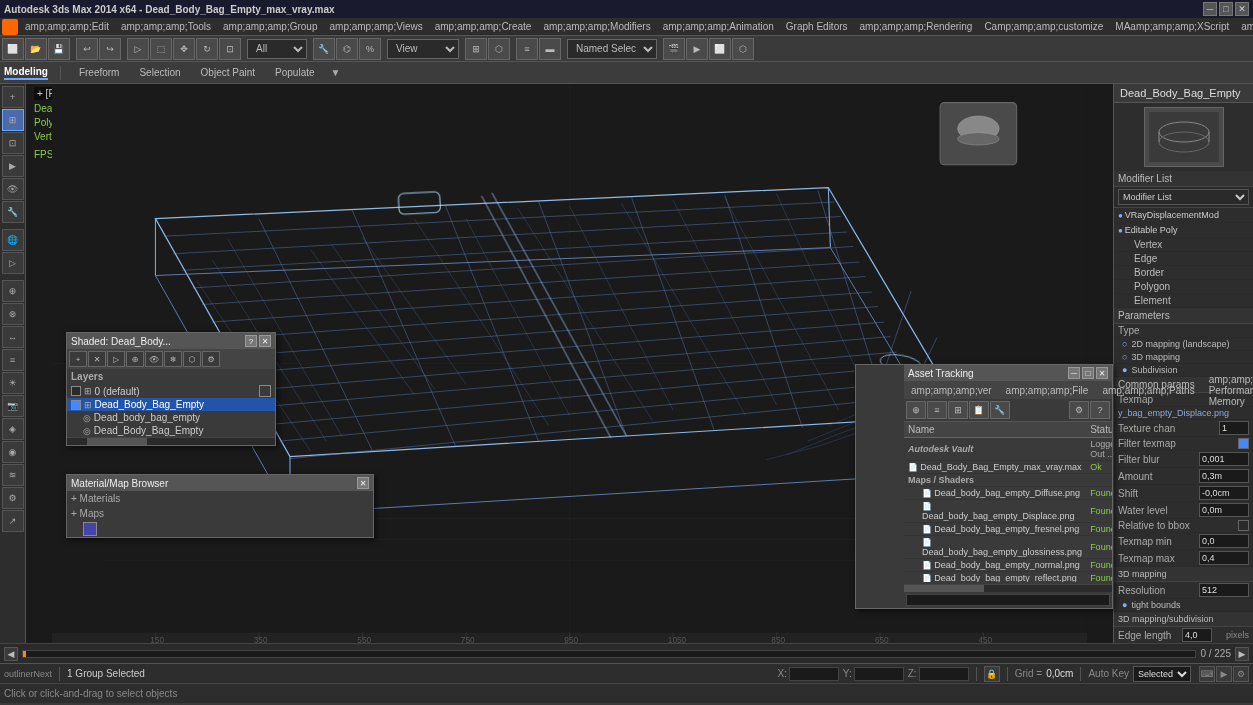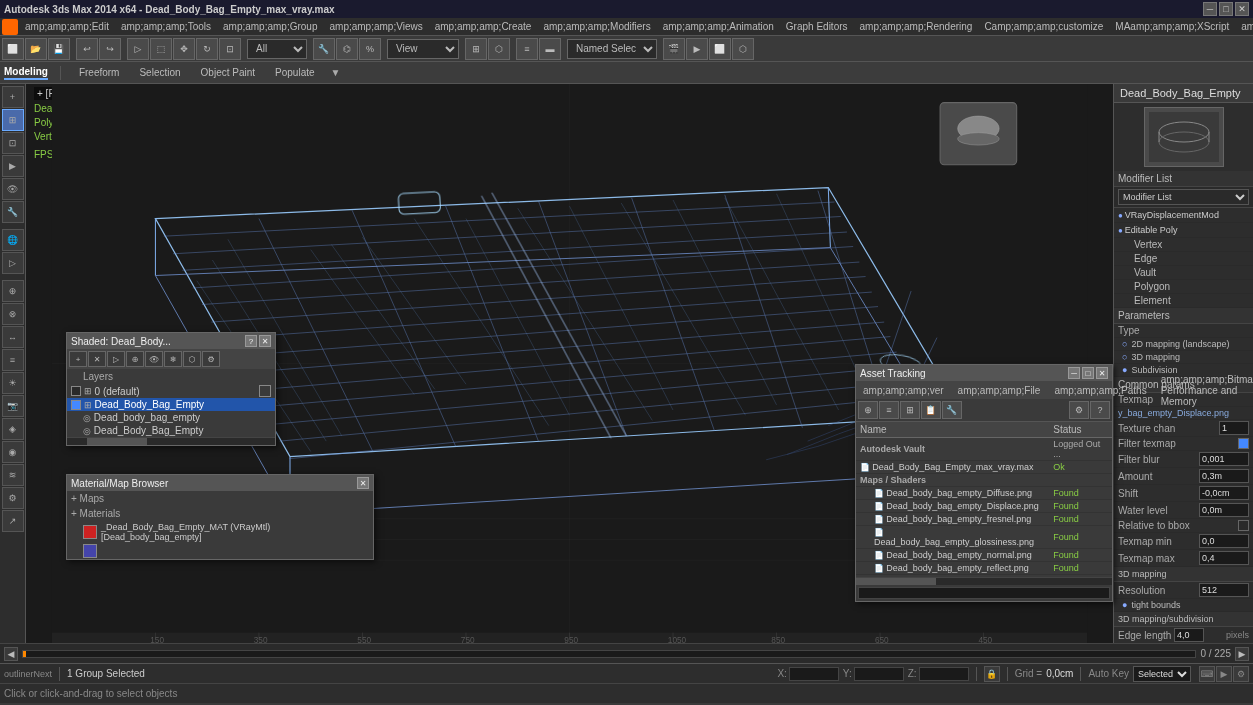--- a/index.html
+++ b/index.html
@@ -213,24 +213,24 @@
       background: #444;
     }
     .layer-tbtn {
       width: 18px; height: 16px;
       background: #3a3a3a; border: 1px solid #666;
       color: #bbb; font-size: 8px;
       cursor: pointer;
       display: flex; align-items: center; justify-content: center;
     }
     .layers-header {
-      padding: 2px 16px;
+      padding: 2px 4px;
       background: #3a3a3a;
       color: #aaa;
-      font-weight: normal;
+      font-weight: bold;
       font-size: 10px;
     }
     .layer-row {
       display: flex; align-items: center;
       padding: 1px 4px;
       gap: 3px;
       font-size: 10px;
       cursor: pointer;
     }
     .layer-row.selected { background: #2255aa; color: #fff; }
@@ -662,21 +662,21 @@
     <div class="modifier-item">
       <span class="mod-bullet">●</span>
       <span style="font-size:9px;color:#ccc;">VRayDisplacementMod</span>
     </div>
     <div class="modifier-item">
       <span class="mod-bullet" style="color:#88aaff;">●</span>
       <span style="font-size:9px;color:#ccc;">Editable Poly</span>
     </div>
     <div class="prop-tree-item prop-tree-indent">Vertex</div>
     <div class="prop-tree-item prop-tree-indent">Edge</div>
-    <div class="prop-tree-item prop-tree-indent">Vault</div>
+    <div class="prop-tree-item prop-tree-indent">Border</div>
     <div class="prop-tree-item prop-tree-indent">Polygon</div>
     <div class="prop-tree-item prop-tree-indent">Element</div>
 
     <div class="prop-section">Parameters</div>
 
     <div class="prop-row">
       <span class="prop-row-label">Type</span>
     </div>
     <div class="prop-row" style="padding-left:8px;">
       <span class="prop-radio">○</span>
@@ -743,21 +743,21 @@
     </div>
     <div class="prop-row" style="padding-left:8px;">
       <span class="prop-radio">●</span>
       <span style="font-size:9px;color:#bbb;">tight bounds</span>
     </div>
 
     <div class="prop-section" style="font-size:9px;">3D mapping/subdivision</div>
     <div class="prop-row">
       <span class="prop-row-label">Edge length</span>
       <input class="prop-input" style="width: 30px;" value="4,0">
-      <span style="font-size:9px;color:#888;margin-left:20px;">pixels</span>
+      <span style="font-size:9px;color:#888;margin-left:12px;">pixels</span>
     </div>
 
   </div>
 
   <div class="float-panel" id="layer-panel">
     <div class="float-panel-header">
       <span>Shaded: Dead_Body...</span>
       <div style="display:flex;gap:2px;">
         <div class="panel-close-btn">?</div>
         <div class="panel-close-btn">✕</div>
@@ -801,33 +801,29 @@
         <div class="scrollbar-thumb"></div>
       </div>
     </div>
   </div>
 
   <div class="float-panel" id="mat-panel">
     <div class="float-panel-header">
       <span>Material/Map Browser</span>
       <div class="panel-close-btn">✕</div>
     </div>
+    <div class="mat-section">+ Materials</div>
     <div class="mat-section">+ Maps</div>
-    <div class="mat-section">+ Materials</div>
-
-    <div class="mat-item">
-      <div class="mat-color-box" style="background:#cc2222;"></div>
-      <span class="mat-item-name" style="font-size:9px;">_Dead_Body_Bag_Empty_MAT (VRayMtl) [Dead_body_bag_empty]</span>
-    </div>
+
     <div class="mat-item">
       <div class="mat-color-box" style="background:#4444aa;"></div>
     </div>
   </div>
 
-  <div class="float-panel" id="asset-panel" style="width:258px;">
+  <div class="float-panel" id="asset-panel" style="width:258px;padding-left:48px;">
     <div class="float-panel-header">
       <span>Asset Tracking</span>
       <div style="display:flex;gap:2px;">
         <div class="panel-close-btn">─</div>
         <div class="panel-close-btn">□</div>
         <div class="panel-close-btn">✕</div>
       </div>
     </div>
 
     <div class="asset-menu">
@@ -853,21 +849,21 @@
       <table class="asset-table">
         <thead>
           <tr>
             <th>Name</th>
             <th>Status</th>
           </tr>
         </thead>
         <tbody id="asset-tbody">
 
         <tr>
-              <td style="font-size: 9px; font-weight: bold; color: rgb(170, 170, 170);"><span>Autodesk Vault</span></td>
+              <td style="font-size: 9px; font-weight: bold; color: rgb(170, 170, 170); font-style: italic;"><span>Autodesk Vault</span></td>
               <td style="font-size: 9px; color: rgb(170, 170, 170);">Logged Out ...</td>
             </tr>
             <tr>
               <td style="font-size: 9px;"><span style="font-size: 8px;">📄 </span><span>Dead_Body_Bag_Empty_max_vray.max</span></td>
               <td style="font-size: 9px; color: rgb(136, 204, 68);">Ok</td>
             </tr>
             <tr>
               <td style="font-size: 9px; font-weight: bold; color: rgb(170, 170, 170);"><span>Maps / Shaders</span></td>
               <td style="font-size: 9px; color: rgb(170, 170, 170);"></td>
             </tr>

